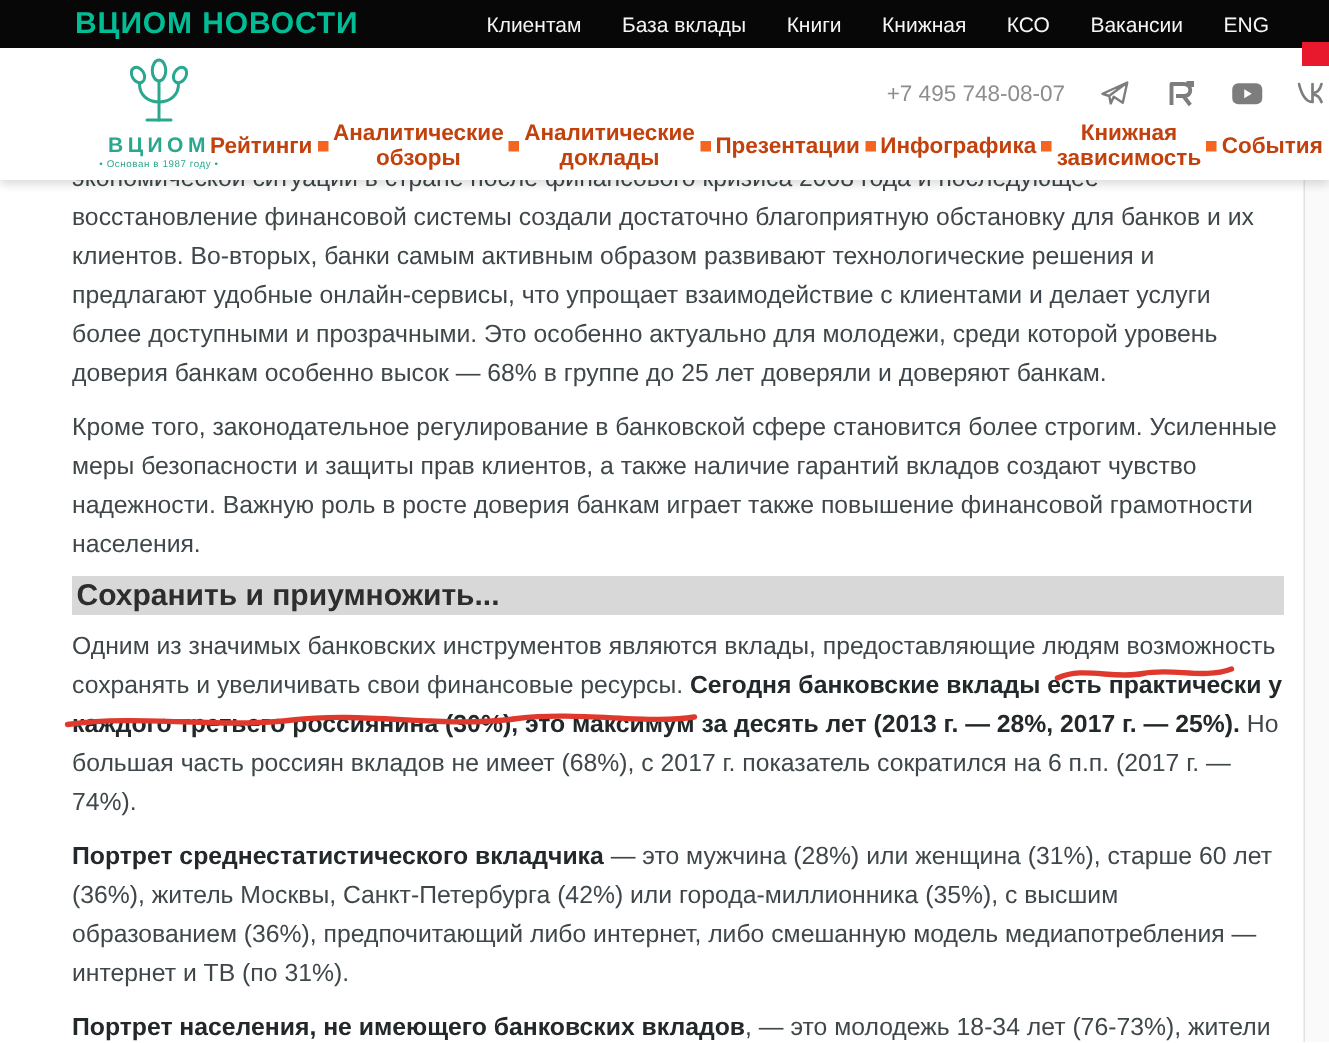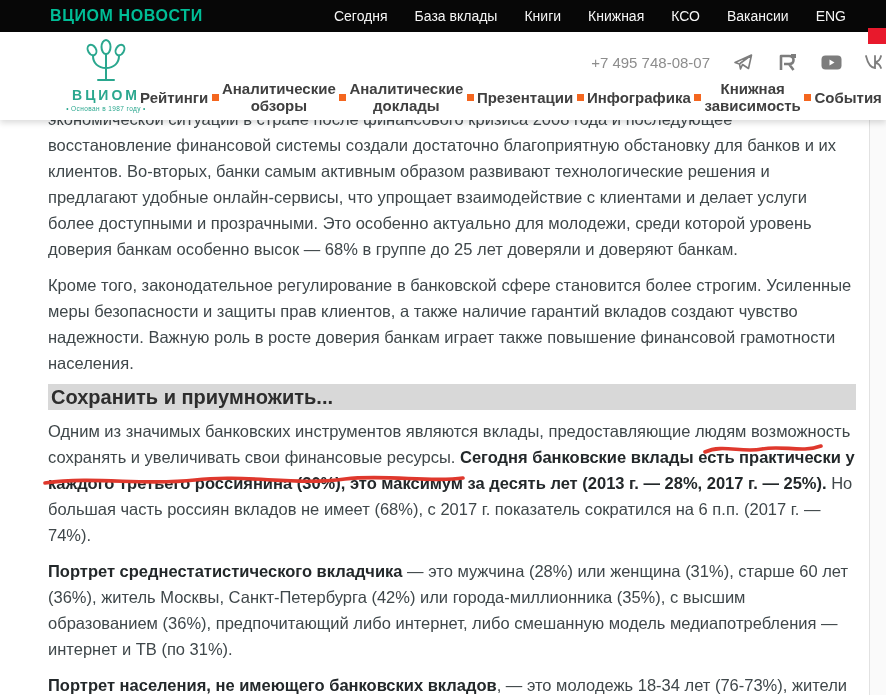--- a/index.html
+++ b/index.html
@@ -7,21 +7,21 @@
   .page {
     position:relative; width:886px; height:695px; overflow:hidden;
     background:#ffffff; font-family:"Liberation Sans", sans-serif;
   }
   
   .topbar {
     position:absolute; top:0; left:0; width:886px; height:32px;
     background:#070707; display:flex; align-items:center; z-index:25;
   }
   .brand {
-    margin-left:50px; color:#00bd96; font-weight:bold; font-size:16px;
+    margin-left:50px; color:#00bd96; font-weight:bold; font-size:20px;
     letter-spacing:0.6px; white-space:nowrap;
   }
   .topmenu {
     margin-left:auto; margin-right:40px; display:flex; gap:27px;
     align-items:center;
   }
   .topmenu .tm-item { color:#f5f5f5; font-size:14px; white-space:nowrap; cursor:pointer; }
   .red-badge { position:absolute; top:28px; right:0; width:18px; height:16px; background:#e8192c; z-index:30; }
 
   
@@ -37,21 +37,21 @@
     align-items:center; gap:22px; padding-right:12px;
   }
   .phone { color:#8d8d8d; font-size:15px; white-space:nowrap; }
   .soc { width:22px; height:18px; display:flex; align-items:center; justify-content:center; cursor:pointer; }
   .vk-partial { margin-right:-12px; }
   .nav {
     position:absolute; left:140px; right:4px; top:44px; height:42px;
     display:flex; align-items:center; justify-content:space-between;
   }
   .nav-item {
-    color:#404040; font-size:15px; font-weight:bold; text-align:center;
+    color:#c2410c; font-size:15px; font-weight:bold; text-align:center;
     line-height:17px; cursor:pointer; white-space:pre-line; max-width:120px;
   }
   .nav-sep { width:7px; height:7px; background:#f4661f; flex:0 0 auto; }
 
   
   .content {
     position:absolute; left:48px; top:106px; width:808px; z-index:1;
     font-size:16.5px; line-height:26px; color:#3f474a;
   }
   .content p { margin:0 0 10px 0; }
@@ -96,21 +96,21 @@
   <svg class="annotation" viewBox="0 0 886 695">
     <path d="M705,452 C722,444 742,453 762,449 C782,445 802,453 821,446" fill="none" stroke="#df382d" stroke-width="3.6" stroke-linecap="round"></path>
     <path d="M45,483 C95,476 145,486 195,480 C245,474 295,486 345,479 C385,474 432,483 463,478" fill="none" stroke="#df382d" stroke-width="3.6" stroke-linecap="round"></path>
   </svg>
 
   <div class="scroll-track"></div>
 
   <div class="topbar">
     <div class="brand">ВЦИОМ НОВОСТИ</div>
     <div class="topmenu">
-      <span class="tm-item">Сегодня</span>
+      <span class="tm-item">Клиентам</span>
       <span class="tm-item">База вклады</span>
       <span class="tm-item">Книги</span>
       <span class="tm-item">Книжная</span>
       <span class="tm-item">КСО</span>
       <span class="tm-item">Вакансии</span>
       <span class="tm-item">ENG</span>
     </div>
   </div>
   <div class="red-badge"></div>
 

